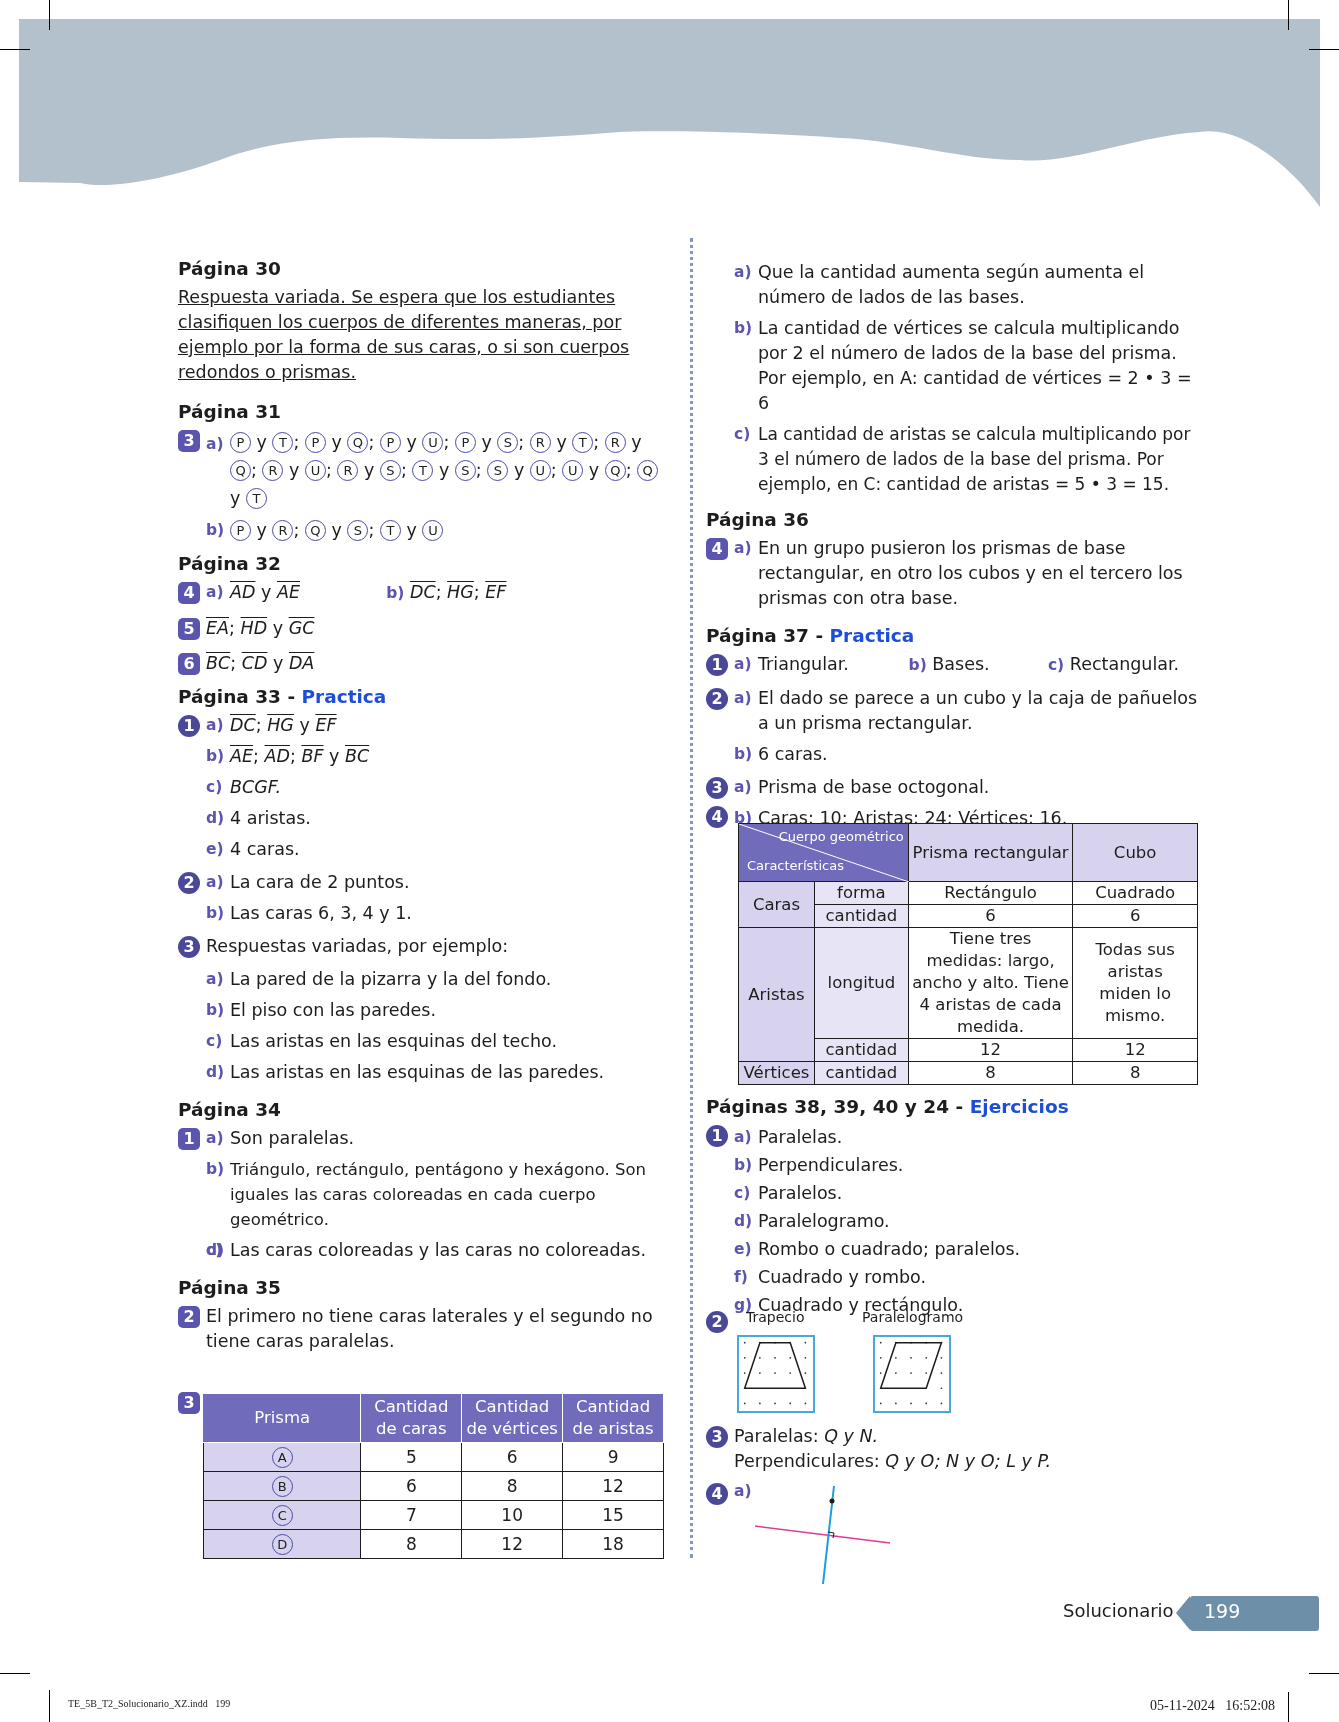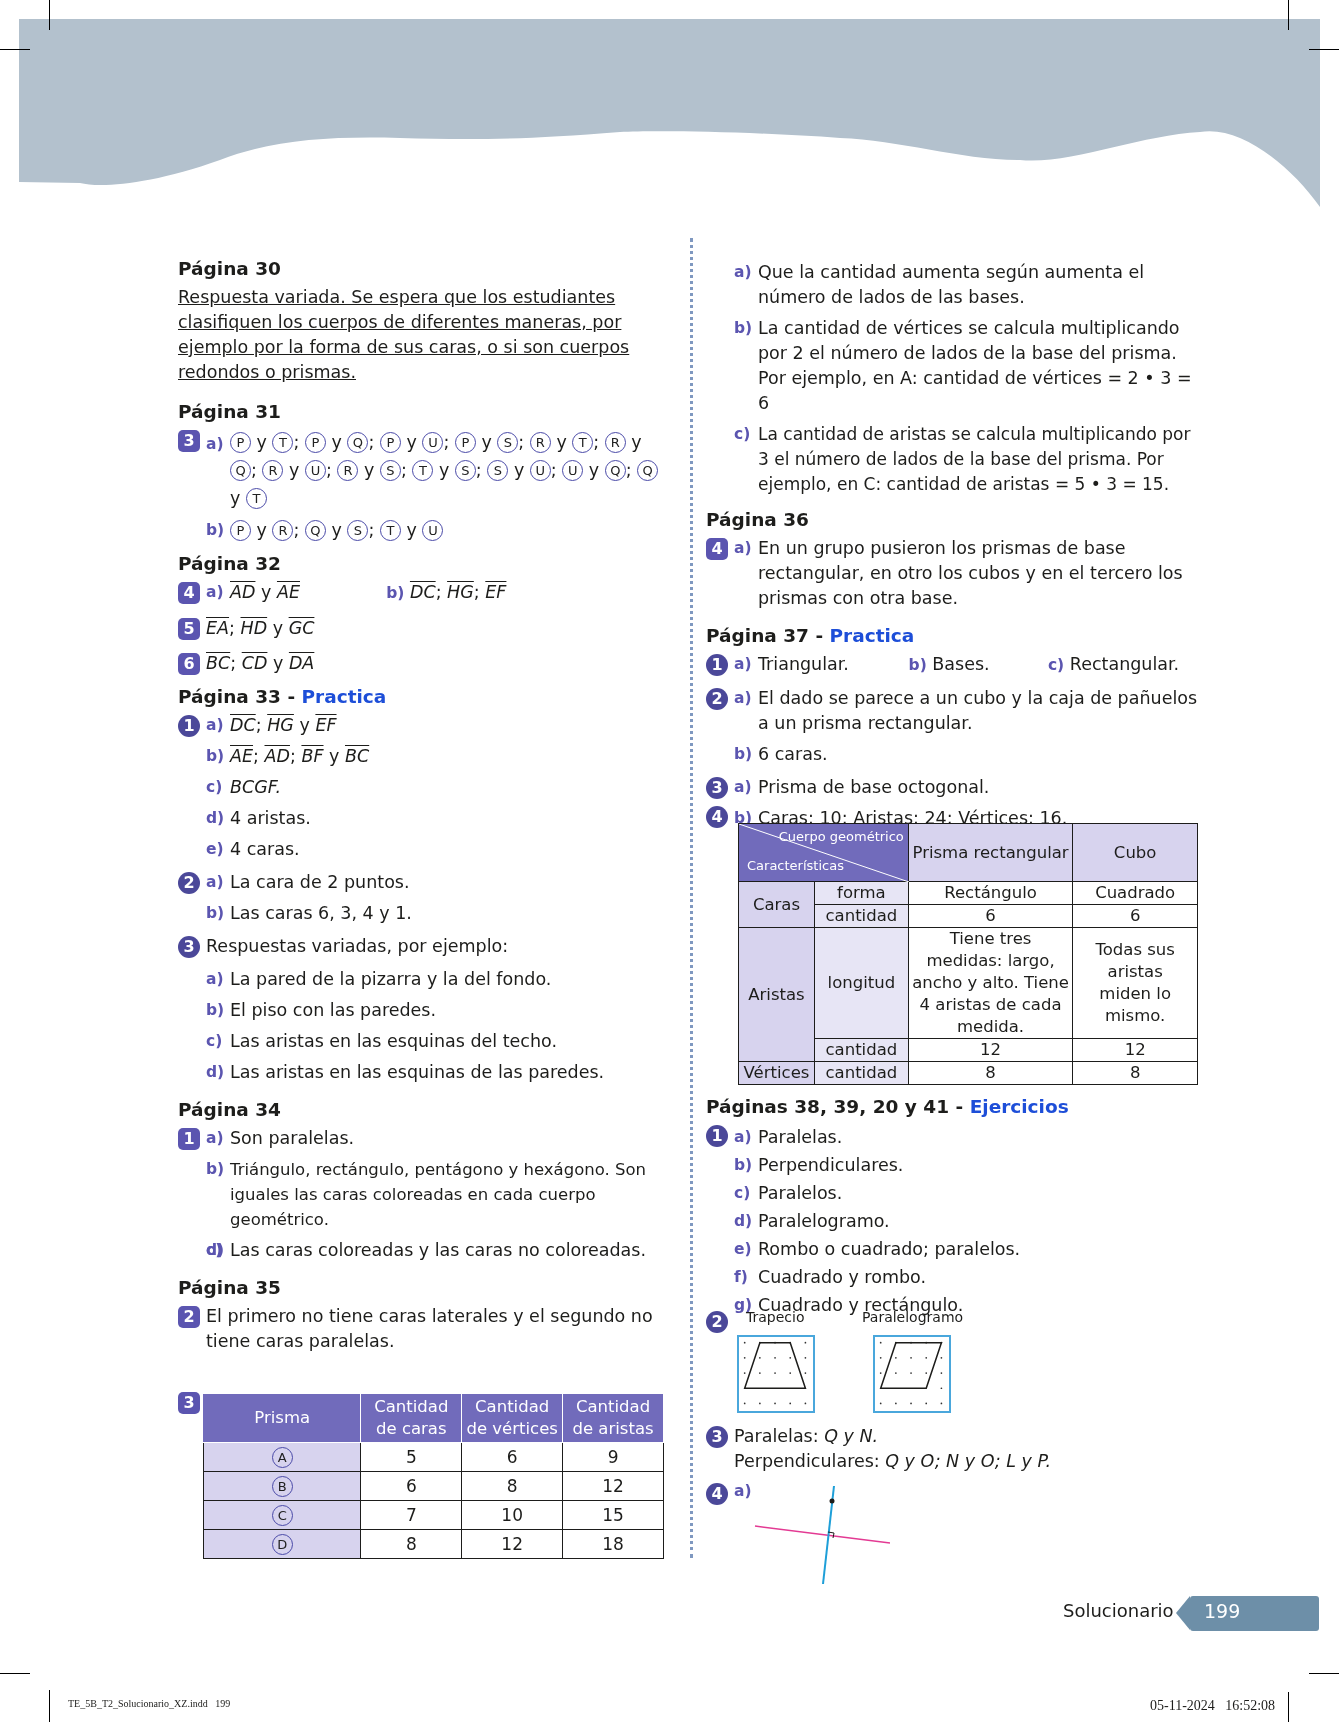--- a/index.html
+++ b/index.html
@@ -320,21 +320,21 @@
     <td class="lav">Vértices</td>
     <td class="lav2">cantidad</td>
     <td>8</td>
     <td>8</td>
   </tr>
 </tbody>
   </table>
 
 <div class="col" style="left:706px;top:1075px;width:500px;font-size:17.5px;line-height:28px;">
   <div class="heading" style="margin-bottom:2px;">
-    <span>Páginas 38, 39, 20 y 41 - </span><span class="accent">Ejercicios</span>
+    <span>Páginas 38, 39, 40 y 24 - </span><span class="accent">Ejercicios</span>
   </div>
   <div class="item" style="margin-bottom:0;">
     <span class="badge-ci">1</span>
     <span class="lbl">a)</span>
     <span>Paralelas.</span>
   </div>
   <div class="item" style="margin-bottom:0;">
     <span class="lbl">b)</span>
     <span>Perpendiculares.</span>
   </div>

